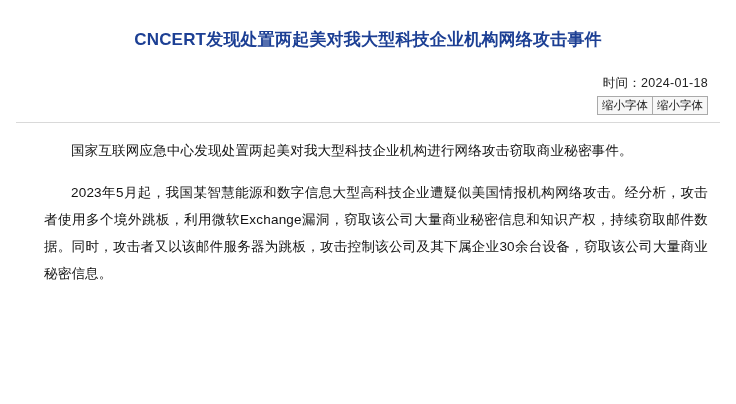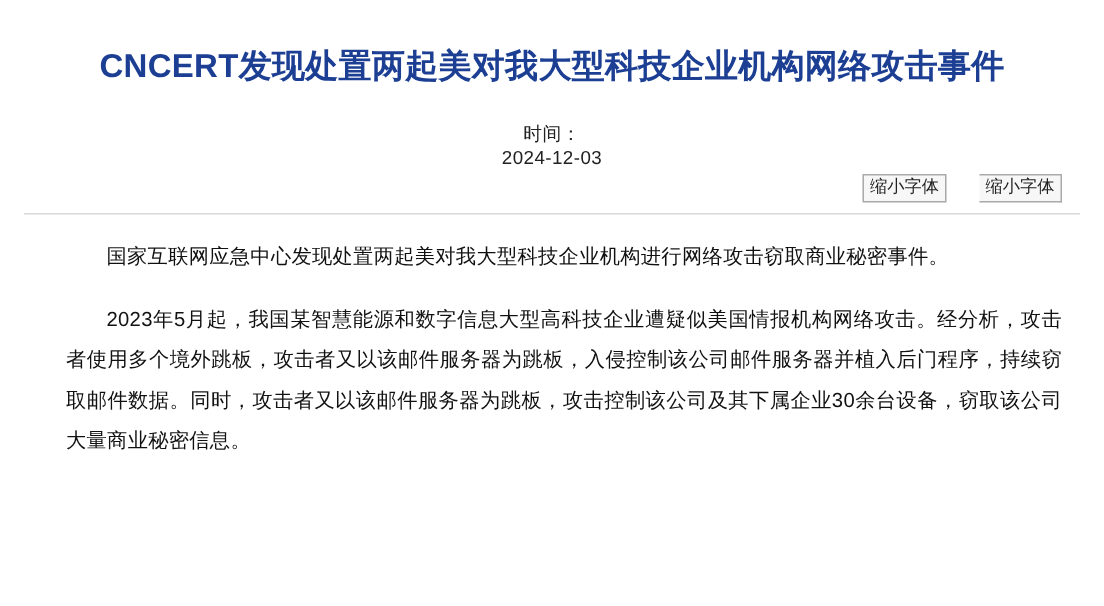--- a/index.html
+++ b/index.html
@@ -15,47 +15,45 @@
     overflow: hidden;
   }
   .page {
     position: relative;
     width: 736px;
     height: 404px;
     box-sizing: border-box;
   }
   .title {
     text-align: center;
-    font-size: 22px;
+    font-size: 17px;
     font-weight: bold;
     color: #1c3f94;
     padding: 16px 40px 0 40px;
     line-height: 26px;
     letter-spacing: 0.2px;
   }
   .meta-row {
     display: flex;
     justify-content: flex-end;
     align-items: center;
     padding: 10px 28px 0 28px;
     font-size: 12px;
     color: #333333;
-    flex-direction: column;
   }
   .meta-time {
     font-size: 12.5px;
     color: #222222;
     letter-spacing: 0.3px;
   }
   .fontsize-row {
     display: flex;
     justify-content: flex-end;
     align-items: center;
     padding: 4px 28px 0 28px;
-    gap: 22px;
   }
   .fontsize-btn {
     border: 1px solid #aaaaaa;
     background: #f7f7f7;
     font-size: 11.5px;
     color: #222222;
     padding: 1px 4px;
     line-height: 15px;
     cursor: pointer;
     font-family: "Liberation Sans", sans-serif;
@@ -83,28 +81,28 @@
 </style>
 </head>
 <body>
 
 <div class="page">
 
   <h1 class="title">CNCERT发现处置两起美对我大型科技企业机构网络攻击事件</h1>
 
   <div class="meta-row">
     <span class="meta-time">时间：</span>
-    <span class="meta-time">2024-12-03</span>
+    <span class="meta-time">2024-01-18</span>
   </div>
 
   <div class="fontsize-row">
     <button class="fontsize-btn">缩小字体</button>
     <button class="fontsize-btn">缩小字体</button>
   </div>
 
   <div class="divider"></div>
 
   <div class="content">
     <p>国家互联网应急中心发现处置两起美对我大型科技企业机构进行网络攻击窃取商业秘密事件。</p>
-    <p>2023年5月起，我国某智慧能源和数字信息大型高科技企业遭疑似美国情报机构网络攻击。经分析，攻击者使用多个境外跳板，攻击者又以该邮件服务器为跳板，入侵控制该公司邮件服务器并植入后门程序，持续窃取邮件数据。同时，攻击者又以该邮件服务器为跳板，攻击控制该公司及其下属企业30余台设备，窃取该公司大量商业秘密信息。</p>
+    <p>2023年5月起，我国某智慧能源和数字信息大型高科技企业遭疑似美国情报机构网络攻击。经分析，攻击者使用多个境外跳板，利用微软Exchange漏洞，窃取该公司大量商业秘密信息和知识产权，持续窃取邮件数据。同时，攻击者又以该邮件服务器为跳板，攻击控制该公司及其下属企业30余台设备，窃取该公司大量商业秘密信息。</p>
   </div>
 
 </div>
 
 </body></html>

